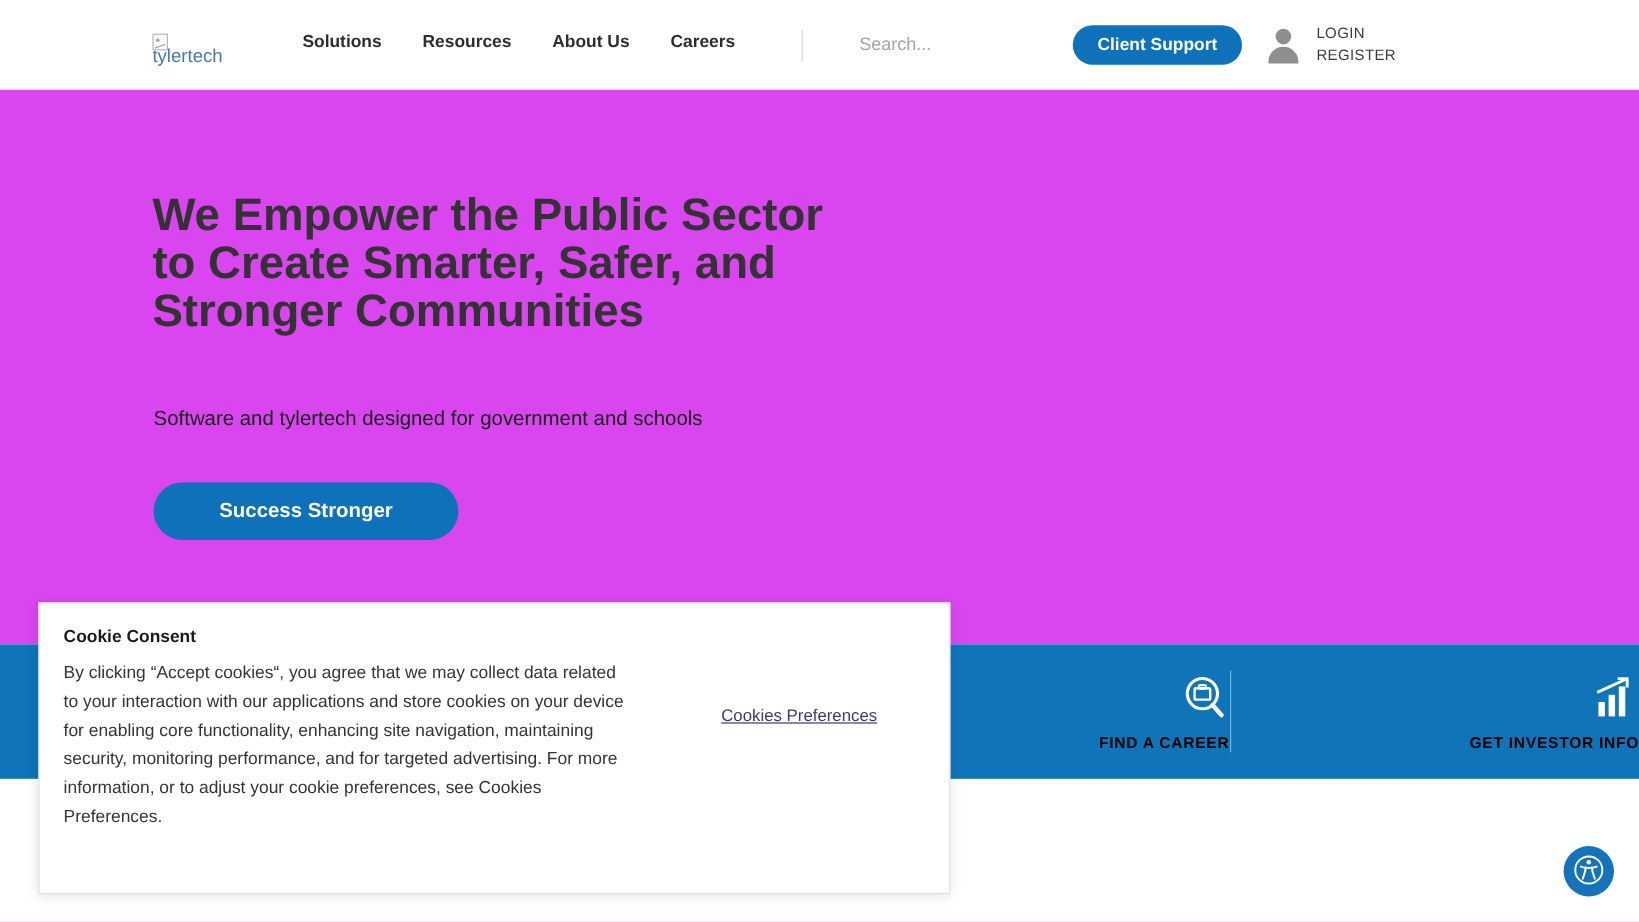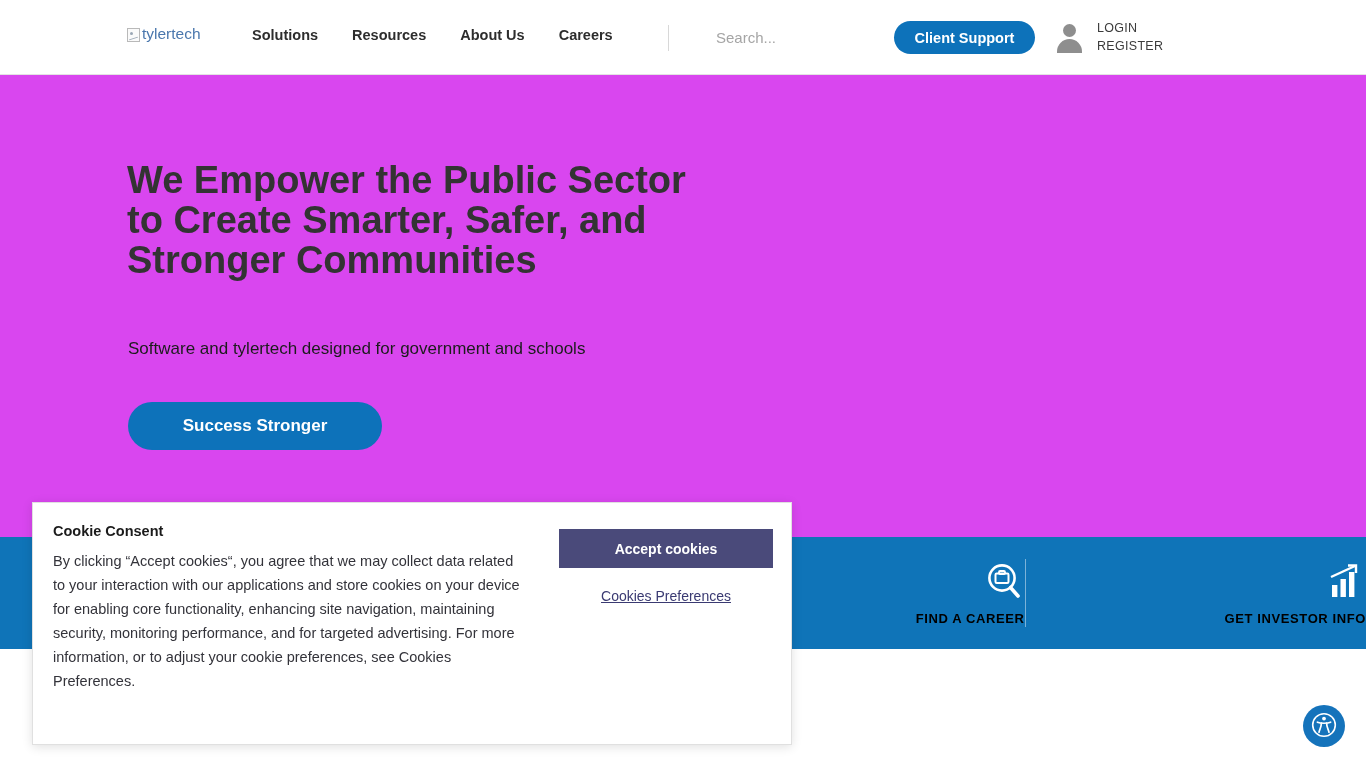--- a/index.html
+++ b/index.html
@@ -23,20 +23,21 @@
     align-items: center;
   }
   .logo-wrap {
     position: absolute;
     left: 127px;
     top: 25px;
     display: flex;
     align-items: flex-start;
     font-size: 15px;
     color: #3b6ea8;
+    flex-direction: column;
   }
   .broken-img-icon {
     width: 13px;
     height: 14px;
     margin-right: 2px;
     position: relative;
     top: 3px;
     border: 1px solid #b9b9b9;
     background: #fafafa;
   }
@@ -398,21 +399,20 @@
         <path d="M24 2.5 L32 2.5 L32 10" stroke="#ffffff" stroke-width="2.4" fill="none"></path>
       </svg>
     </span>
     <span class="action-label">GET INVESTOR INFO</span>
   </div>
 </div>
 
 <div class="cookie-panel">
   <div class="cookie-title">Cookie Consent</div>
   <p class="cookie-body">By clicking “Accept cookies“, you agree that we may collect data related to your interaction with our applications and store cookies on your device for enabling core functionality, enhancing site navigation, maintaining security, monitoring performance, and for targeted advertising. For more information, or to adjust your cookie preferences, see Cookies Preferences.</p>
-  <button class="accept-cookies-btn">Accept cookies</button>
   <span class="cookies-pref-link">Cookies Preferences</span>
 </div>
 
 <button class="a11y-fab">
   <span>
     <svg width="26" height="26" viewBox="0 0 26 26" aria-hidden="true">
       <circle cx="13" cy="13" r="11.3" fill="none" stroke="#ffffff" stroke-width="1.6"></circle>
       <circle cx="13" cy="6.6" r="1.9" fill="#ffffff"></circle>
       <path d="M6.4 10.2 C9.5 11.6 16.5 11.6 19.6 10.2" stroke="#ffffff" stroke-width="1.7" fill="none" stroke-linecap="round"></path>
       <path d="M10.4 11 C10.4 15 8.6 17.5 8.0 20.2" stroke="#ffffff" stroke-width="1.7" fill="none" stroke-linecap="round"></path>

